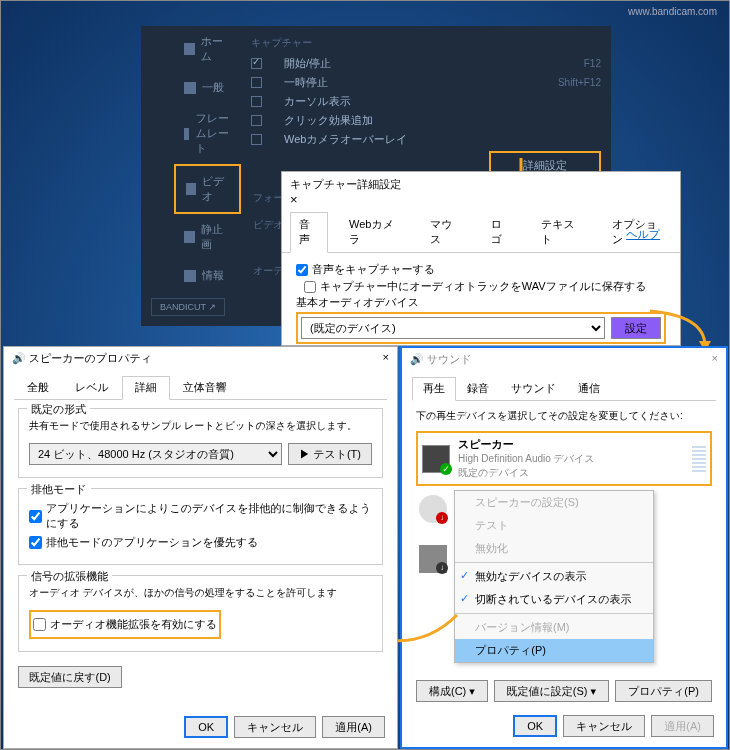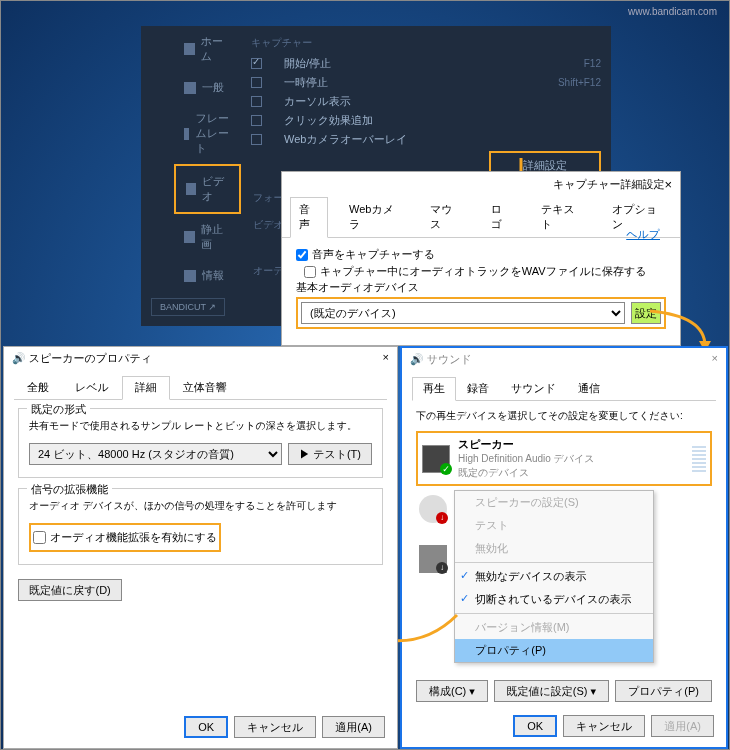--- a/index.html
+++ b/index.html
@@ -18,34 +18,34 @@
 .bc-check { display: flex; align-items: center; gap: 22px; padding: 2px 0; font-size: 11px; }
 .bc-checkbox { width: 11px; height: 11px; border: 1px solid #5a7090; display: inline-block; position: relative; }
 .bc-checkbox.checked::after { content: "✓"; position: absolute; top: -3px; left: 0; color: #9db3cc; font-size: 10px; }
 .bc-hotkey { margin-left: auto; color: #5a7090; font-size: 10px; }
 .bc-detail-btn { position: absolute; right: 10px; top: 125px; border: 2px solid #f5a623; padding: 5px 32px; color: #9db3cc; font-size: 11px; }
 .bc-label { position: absolute; font-size: 10px; color: #5a7090; }
 .bc-arrow1 { position: absolute; top: 157px; left: 510px; width: 16px; height: 30px; }
 
 
 .cap-dialog { position: absolute; top: 170px; left: 280px; width: 400px; height: 175px; background: #fff; border: 1px solid #aaa; }
-.cap-title { padding: 5px 8px; font-size: 11px; display: flex; justify-content: flex-end; }
+.cap-title { padding: 5px 8px; font-size: 11px; display: flex; justify-content: space-between; flex-direction: column; }
 .cap-close { cursor: pointer; font-size: 13px; }
 .cap-tabs { display: flex; border-bottom: 1px solid #ccc; padding: 0 8px; font-size: 11px; gap: 12px; }
 .cap-tab { padding: 4px 8px; border: 1px solid transparent; }
 .cap-tab.active { border: 1px solid #ccc; border-bottom: 1px solid #fff; background: #fff; margin-bottom: -1px; }
 .cap-body { padding: 8px 14px; font-size: 11px; }
 .cap-check { display: flex; align-items: center; gap: 4px; padding: 1px 0; }
 .cap-checkinput { width: 12px; height: 12px; }
 .cap-help { position: absolute; right: 20px; top: 55px; font-size: 11px; color: #0066cc; text-decoration: underline; }
 .cap-device-group { }
 .cap-device-label { font-size: 11px; margin-bottom: 2px; }
 .cap-device-row { display: flex; gap: 6px; border: 2px solid #f5a623; padding: 3px; }
 .cap-select { flex: 1; height: 22px; font-size: 11px; border: 1px solid #888; background: #fff; padding: 0 4px; }
-.cap-set-btn { width: 30px; height: 22px; border: 1px solid #888; background: #bef264; font-size: 11px; }
+.cap-set-btn { width: 50px; height: 22px; border: 1px solid #888; background: #8b5cf6; font-size: 11px; }
 .cap-arrow { position: absolute; top: 305px; left: 644px; }
 
 
 .snd-dialog { position: absolute; top: 345px; left: 399px; width: 328px; height: 403px; background: #fff; border: 2px solid #1a73e8; }
 .snd-title { padding: 4px 8px; font-size: 11px; display: flex; justify-content: space-between; color: #888; }
 .snd-tabs { display: flex; margin: 6px 10px 0; font-size: 11px; border-bottom: 1px solid #ccc; }
 .snd-tab { padding: 3px 10px; border: 1px solid transparent; }
 .snd-tab.active { border: 1px solid #ccc; border-bottom: 1px solid #fff; margin-bottom: -1px; }
 .snd-body { padding: 8px 14px; font-size: 11px; }
 .snd-desc { font-size: 10px; margin-bottom: 8px; }
@@ -274,20 +274,31 @@
   <div class="spk-body">
     <div class="spk-group">
       <div class="spk-group-title">既定の形式</div>
       <div class="spk-desc">共有モードで使用されるサンプル レートとビットの深さを選択します。</div>
       <div class="spk-row">
         <select class="spk-select"><option>24 ビット、48000 Hz (スタジオの音質)</option></select>
         <button class="spk-test-btn">▶ テスト(T)</button>
       </div>
     </div>
     <div class="spk-group">
+      <div class="spk-group-title">排他モード</div>
+      <div class="spk-check">
+          <input type="checkbox" checked="" style="">
+          <span>アプリケーションによりこのデバイスを排他的に制御できるようにする</span>
+        </div>
+      <div class="spk-check">
+          <input type="checkbox" checked="" style="">
+          <span>排他モードのアプリケーションを優先する</span>
+        </div>
+    </div>
+    <div class="spk-group">
       <div class="spk-group-title">信号の拡張機能</div>
       <div class="spk-desc">オーディオ デバイスが、ほかの信号の処理をすることを許可します</div>
       <div class="spk-highlight">
         <div class="spk-check">
             <input type="checkbox" style="">
             <span>オーディオ機能拡張を有効にする</span>
           </div>
       </div>
     </div>
     <button class="spk-reset">既定値に戻す(D)</button>

